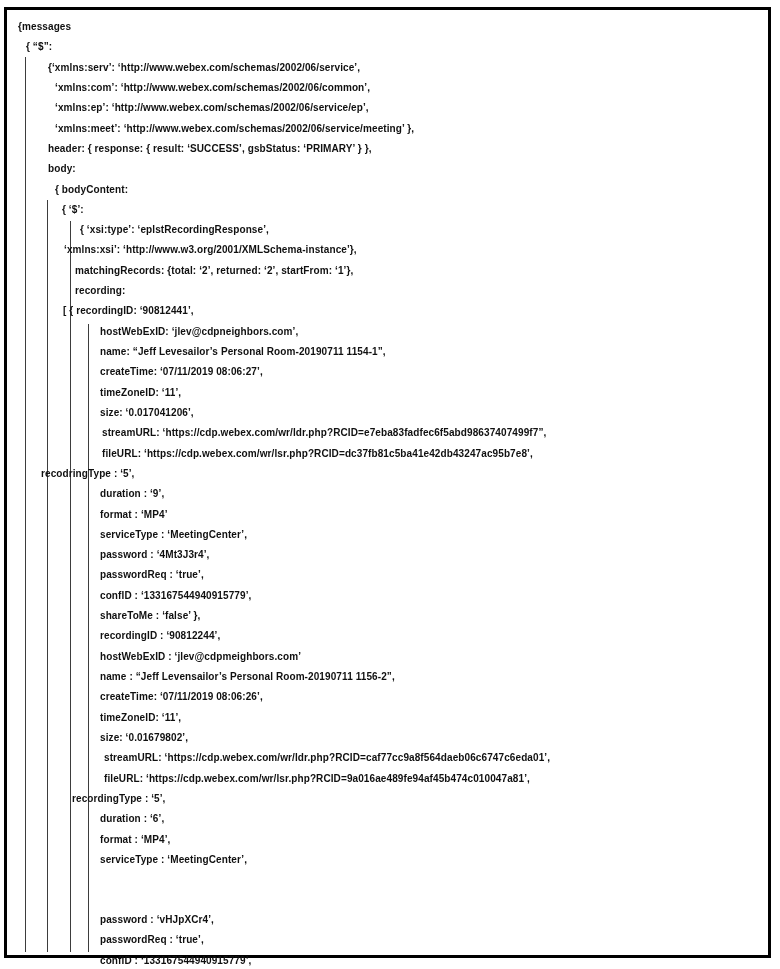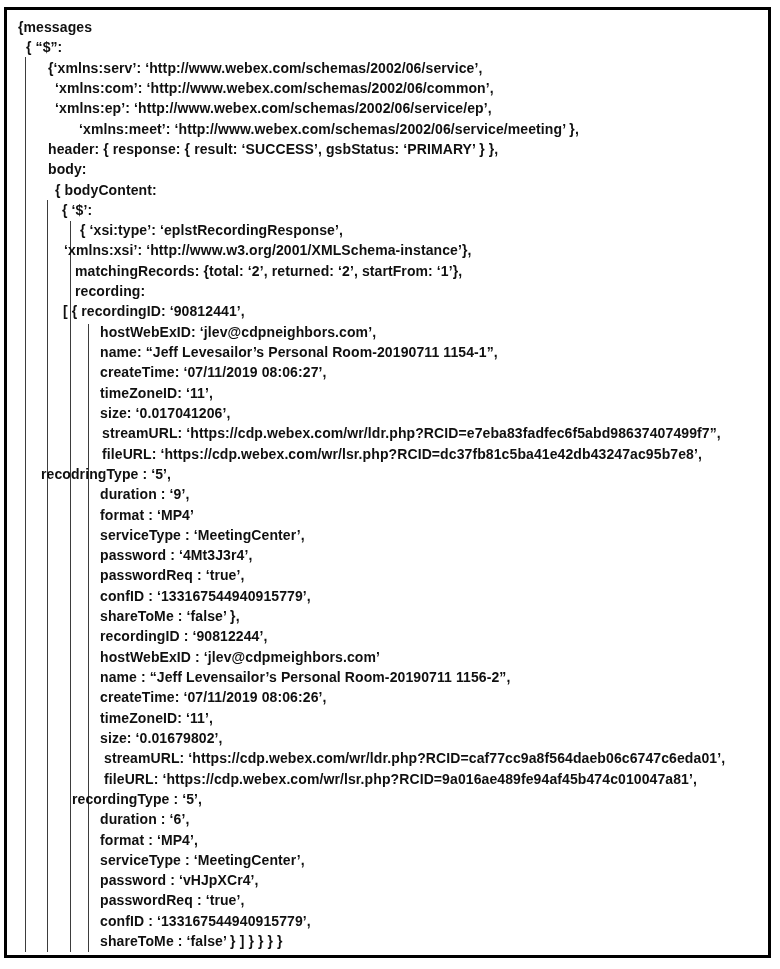--- a/index.html
+++ b/index.html
@@ -37,21 +37,21 @@
   .code {
     position: absolute;
     left: 0;
     top: 17px;
     width: 780px;
     z-index: 3;
   }
   .line {
     height: 20.32px;
     line-height: 20.32px;
-    font-size: 14px;
+    font-size: 10px;
     font-weight: 700;
     color: #101010;
     white-space: nowrap;
     letter-spacing: 0.1px;
   }
 </style>
 </head>
 <body>
 
 <div class="frame"></div>
@@ -60,21 +60,21 @@
 <div class="guide g2"></div>
 <div class="guide g3"></div>
 <div class="guide g4"></div>
 
 <div class="code" id="code-listing">
     <div class="line" style="padding-left: 18px;">{messages</div>
     <div class="line" style="padding-left: 26px;">{ “$”:</div>
     <div class="line" style="padding-left: 48px;">{‘xmlns:serv’: ‘http://www.webex.com/schemas/2002/06/service’,</div>
     <div class="line" style="padding-left: 55px;">‘xmlns:com’: ‘http://www.webex.com/schemas/2002/06/common’,</div>
     <div class="line" style="padding-left: 55px;">‘xmlns:ep’: ‘http://www.webex.com/schemas/2002/06/service/ep’,</div>
-    <div class="line" style="padding-left: 55px; margin-left: 24px;">‘xmlns:meet’: ‘http://www.webex.com/schemas/2002/06/service/meeting’ },</div>
+    <div class="line" style="padding-left: 55px;">‘xmlns:meet’: ‘http://www.webex.com/schemas/2002/06/service/meeting’ },</div>
     <div class="line" style="padding-left: 48px;">header: { response: { result: ‘SUCCESS’, gsbStatus: ‘PRIMARY’ } },</div>
     <div class="line" style="padding-left: 48px;">body:</div>
     <div class="line" style="padding-left: 55px;">{ bodyContent:</div>
     <div class="line" style="padding-left: 62px;">{ ‘$’:</div>
     <div class="line" style="padding-left: 80px;">{ ‘xsi:type’: ‘eplstRecordingResponse’,</div>
     <div class="line" style="padding-left: 64px;">‘xmlns:xsi’: ‘http://www.w3.org/2001/XMLSchema-instance’},</div>
     <div class="line" style="padding-left: 75px;">matchingRecords: {total: ‘2’, returned: ‘2’, startFrom: ‘1’},</div>
     <div class="line" style="padding-left: 75px;">recording:</div>
     <div class="line" style="padding-left: 63px;">[ { recordingID: ‘90812441’,</div>
     <div class="line" style="padding-left: 100px;">hostWebExID: ‘jlev@cdpneighbors.com’,</div>
@@ -97,17 +97,17 @@
     <div class="line" style="padding-left: 100px;">name : “Jeff Levensailor’s Personal Room-20190711 1156-2”,</div>
     <div class="line" style="padding-left: 100px;">createTime: ‘07/11/2019 08:06:26’,</div>
     <div class="line" style="padding-left: 100px;">timeZoneID: ‘11’,</div>
     <div class="line" style="padding-left: 100px;">size: ‘0.01679802’,</div>
     <div class="line" style="padding-left: 104px;">streamURL: ‘https://cdp.webex.com/wr/ldr.php?RCID=caf77cc9a8f564daeb06c6747c6eda01’,</div>
     <div class="line" style="padding-left: 104px;">fileURL: ‘https://cdp.webex.com/wr/lsr.php?RCID=9a016ae489fe94af45b474c010047a81’,</div>
     <div class="line" style="padding-left: 72px;">recordingType : ‘5’,</div>
     <div class="line" style="padding-left: 100px;">duration : ‘6’,</div>
     <div class="line" style="padding-left: 100px;">format : ‘MP4’,</div>
     <div class="line" style="padding-left: 100px;">serviceType : ‘MeetingCenter’,</div>
-    <div class="line" style="padding-left: 100px;">password : ‘vHJpXCr4’,</div>
+    <div class="line" style="padding-left: 100px; margin-top: 40px;">password : ‘vHJpXCr4’,</div>
     <div class="line" style="padding-left: 100px;">passwordReq : ‘true’,</div>
     <div class="line" style="padding-left: 100px;">confID : ‘133167544940915779’,</div>
     <div class="line" style="padding-left: 100px;">shareToMe : ‘false’ } ] } } } }</div>
   </div>
 
 </body></html>

